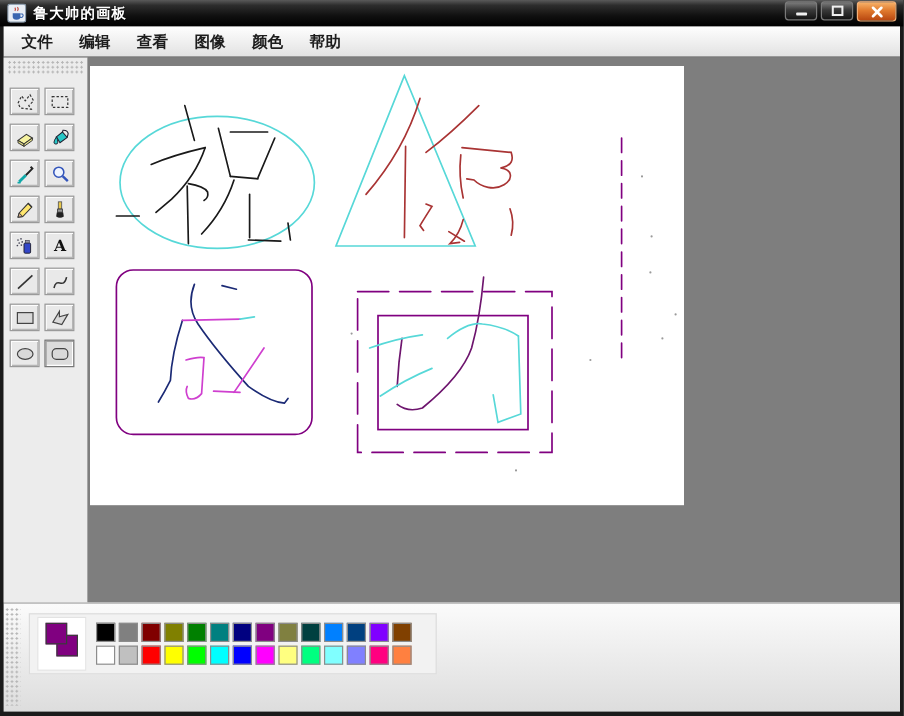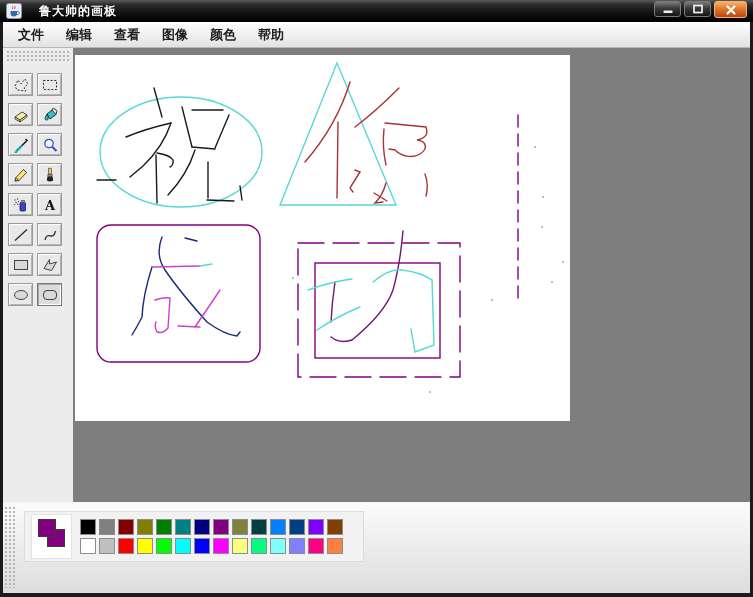--- a/index.html
+++ b/index.html
@@ -1,21 +1,21 @@
 <!DOCTYPE html>
 <html><head>
 <meta charset="utf-8">
 <style>
   * { margin:0; padding:0; box-sizing:border-box; }
   html,body { width:753px; height:597px; background:#444; font-family:"DejaVu Sans",sans-serif; }
   .window { position:relative; width:753px; height:597px; background:#1b1b1b;
             padding:0 3px 4px 3px; overflow:hidden; }
   
   .titlebar { height:22px; margin:0 -3px; padding:0 6px; display:flex; align-items:center;
-              background:linear-gradient(#5a5a5a 0%, #2d2d2d 20%, #101010 60%, #000 100%);gap:11px; }
+              background:linear-gradient(#5a5a5a 0%, #2d2d2d 20%, #101010 60%, #000 100%); }
   .app-icon { width:16px; height:16px; margin-right:6px; flex:0 0 auto; }
   .title { color:#fff; font-size:12px; font-weight:bold; letter-spacing:1px;
            text-shadow:0 1px 1px #000; white-space:nowrap; }
   .win-btns { margin-left:auto; display:flex; align-items:flex-start; gap:3px; height:22px; padding-top:1px; }
   .wbtn { width:27px; height:16px; border-radius:3px; display:flex; align-items:center; justify-content:center;
           border:1px solid #7a7a7a; background:linear-gradient(#7c7c7c, #3a3a3a 45%, #141414); cursor:default; }
   .wbtn.close { width:33px; height:17px; border-color:#f2b079;
                 background:linear-gradient(#f7b26a, #e07a2e 45%, #b84710); }
   
   .menubar { height:26px; display:flex; align-items:center; padding:0 4px;

